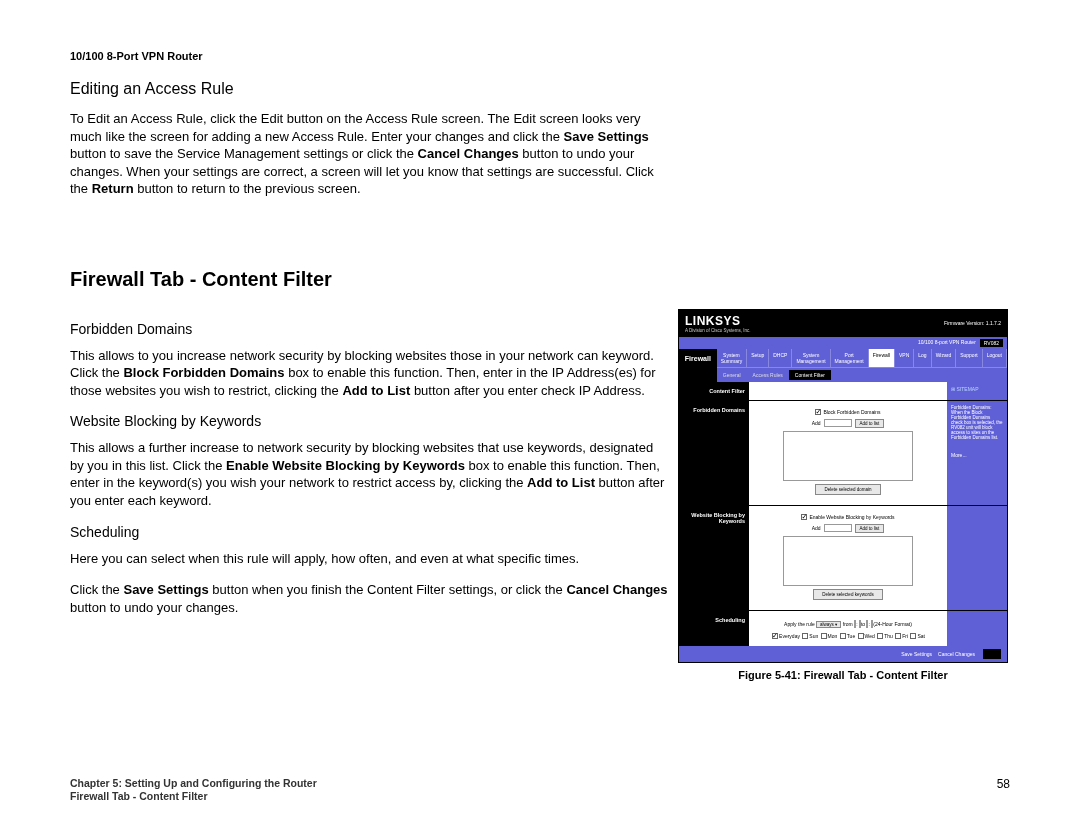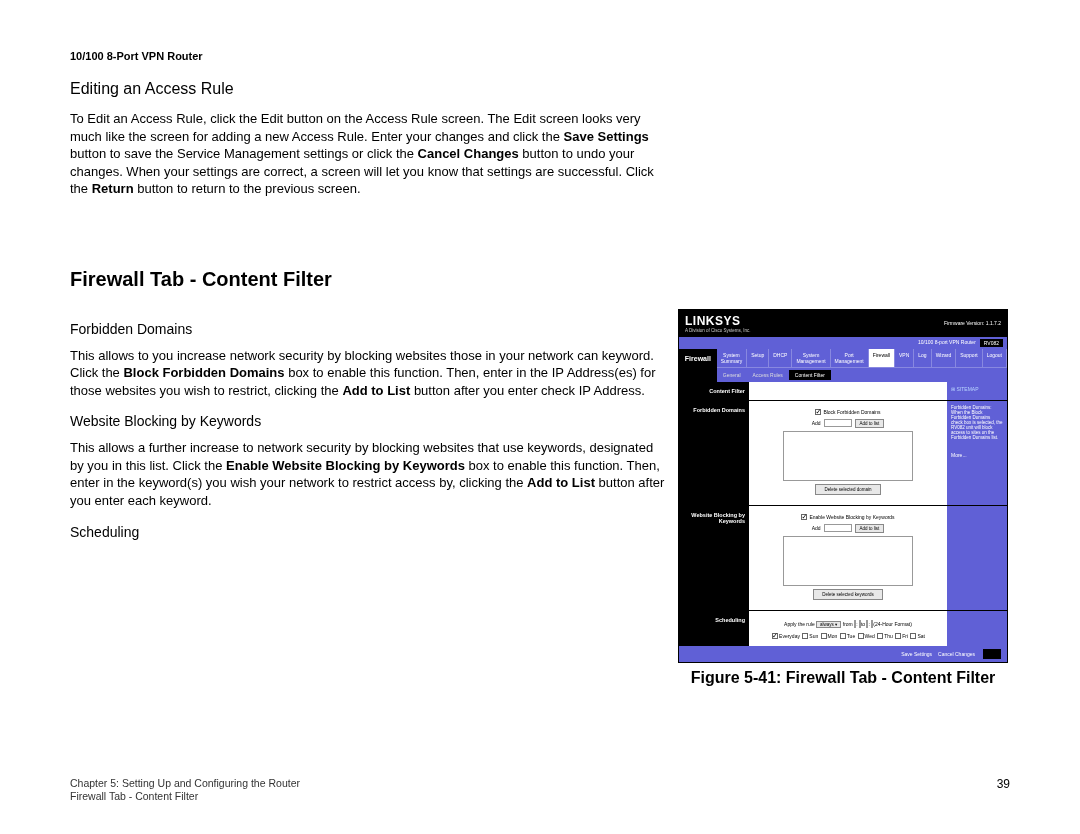--- a/index.html
+++ b/index.html
@@ -6,23 +6,23 @@
 body { font-family: Arial, Helvetica, sans-serif; font-size: 12px; color: #000; background: #fff; width: 1080px; height: 834px; position: relative; padding: 50px 70px 30px 70px; }
 .header-title { font-weight: bold; font-size: 11px; margin-bottom: 18px; }
 .section-heading { font-size: 16px; font-weight: normal; margin-bottom: 12px; font-family: Arial, sans-serif; }
 .body-text { font-size: 13px; line-height: 1.35; margin-bottom: 14px; max-width: 600px; }
 .body-text strong { font-weight: bold; }
 .main-heading { font-size: 20px; font-weight: bold; margin-top: 70px; margin-bottom: 18px; }
 .sub-heading { font-size: 14px; margin-bottom: 10px; margin-top: 12px; }
 .content-row { display: flex; gap: 8px; align-items: flex-start; }
 .left-col { flex: 0 0 600px; }
 .right-col { flex: 0 0 330px; }
-.figure-caption { font-size: 16px; font-weight: bold; text-align: center; margin-top: 6px; }
+.figure-caption { font-size: 11px; font-weight: bold; text-align: center; margin-top: 6px; }
 .footer { position: absolute; bottom: 30px; left: 70px; right: 70px; display: flex; justify-content: space-between; font-size: 10.5px; line-height: 1.3; }
-.footer-left { font-weight: normal; color: #333; }
+.footer-left { font-weight: bold; color: #333; }
 .footer-right { font-size: 12px; }
 
 
 .screenshot { width: 330px; border: 1px solid #000; background: #000; font-size: 5px; }
 .ss-topbar { background: #000; color: #fff; padding: 4px 6px; display:flex; justify-content: space-between; align-items:center; }
 .ss-logo { font-weight: bold; font-size: 12px; letter-spacing: 0.5px; }
 .ss-sublogo { font-size: 4.5px; color: #ccc; }
 .ss-model { font-size: 5px; color:#fff; text-align:right; }
 .ss-nav { background: #6060d6; color: #fff; display:flex; }
 .ss-nav-left { background:#000; width:70px; padding:6px 4px; font-weight:bold; font-size:7px; text-align:center; }
@@ -75,20 +75,24 @@
     <p class="body-text">
       <span>This allows to you increase network security by blocking websites those in your network can keyword. Click the </span><strong>Block Forbidden Domains</strong><span> box to enable this function. Then, enter in the IP Address(es) for those websites you wish to restrict, clicking the </span><strong>Add to List</strong><span> button after you enter check IP Address.</span>
     </p>
 
     <div class="sub-heading">Website Blocking by Keywords</div>
     <p class="body-text">
       <span>This allows a further increase to network security by blocking websites that use keywords, designated by you in this list. Click the </span><strong>Enable Website Blocking by Keywords</strong><span> box to enable this function. Then, enter in the keyword(s) you wish your network to restrict access by, clicking the </span><strong>Add to List</strong><span> button after you enter each keyword.</span>
     </p>
 
     <div class="sub-heading">Scheduling</div>
+    <p class="body-text">Here you can select when this rule will apply, how often, and even at what specific times.</p>
+    <p class="body-text">
+      <span>Click the </span><strong>Save Settings</strong><span> button when you finish the Content Filter settings, or click the </span><strong>Cancel Changes</strong><span> button to undo your changes.</span>
+    </p>
   </div>
 
   <div class="right-col">
     <div class="screenshot">
       <div class="ss-topbar">
         <div>
           <div class="ss-logo">LINKSYS</div>
           <div class="ss-sublogo">A Division of Cisco Systems, Inc.</div>
         </div>
         <div class="ss-model">Firmware Version: 1.1.7.2</div>
@@ -211,14 +215,14 @@
     </div>
     <div class="figure-caption">Figure 5-41: Firewall Tab - Content Filter</div>
   </div>
 </div>
 
 <div class="footer">
   <div class="footer-left">
     <div>Chapter 5: Setting Up and Configuring the Router</div>
     <div>Firewall Tab - Content Filter</div>
   </div>
-  <div class="footer-right">39</div>
+  <div class="footer-right">58</div>
 </div>
 
 </body></html>

